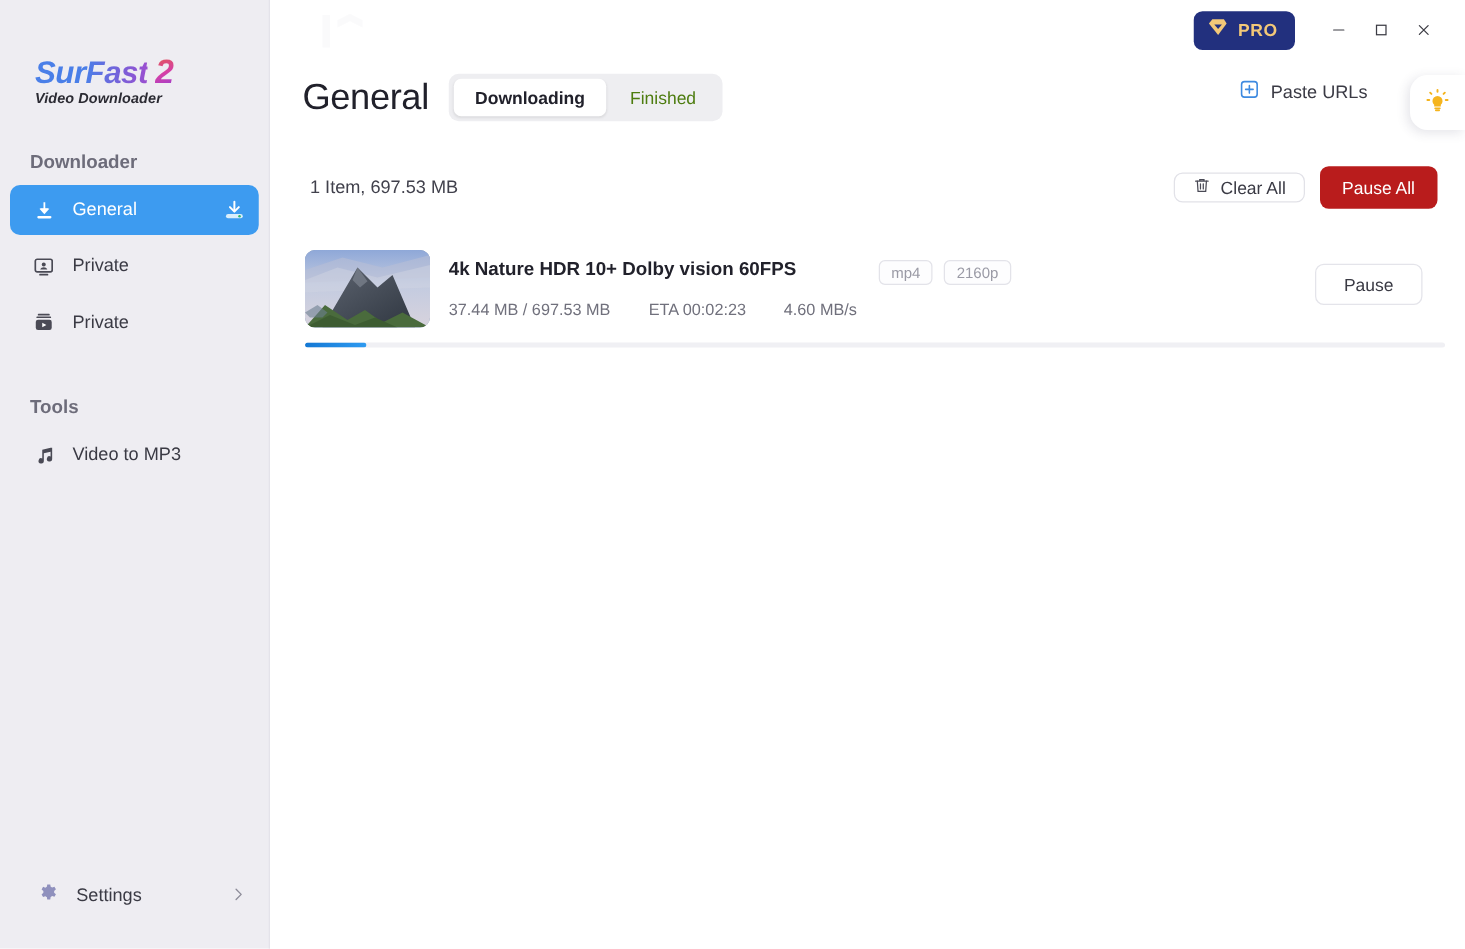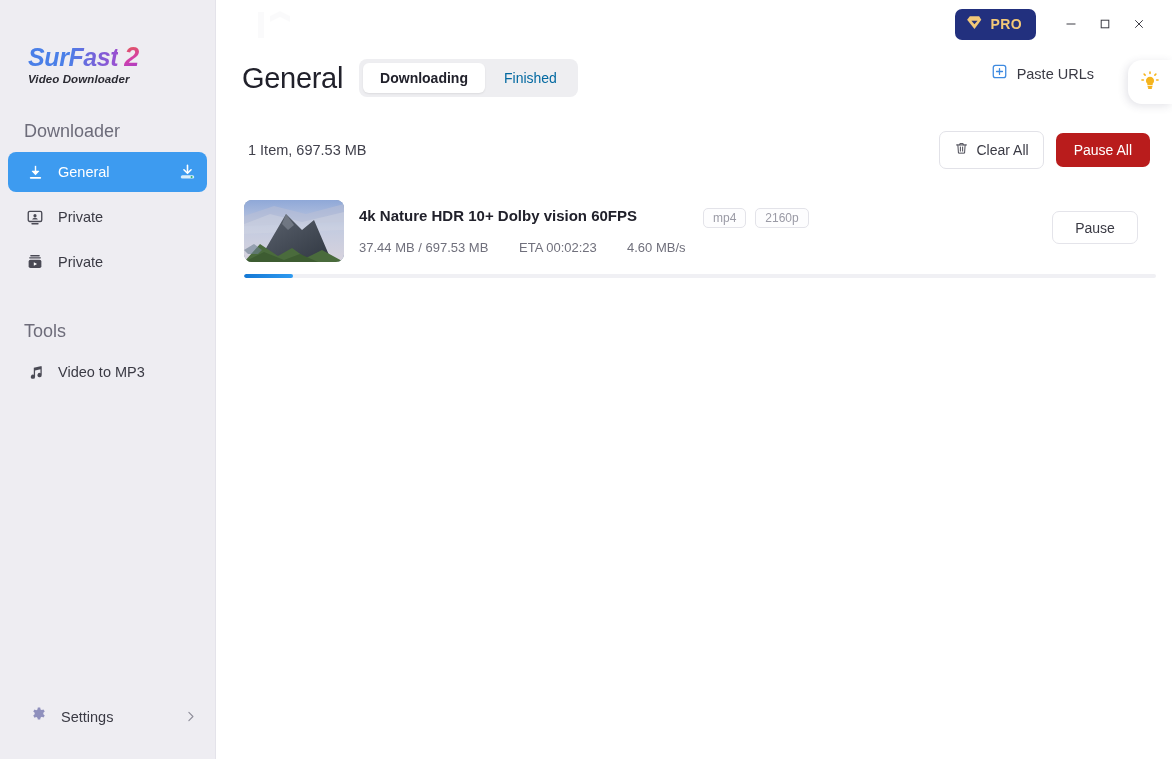--- a/index.html
+++ b/index.html
@@ -56,23 +56,23 @@
   .brand-line2 {
     font-size: 11.5px;
     font-weight: bold;
     font-style: italic;
     color: #2b2b33;
     margin-top: 2px;
     letter-spacing: 0.1px;
   }
 
   .section-label {
-    font-size: 18px;
+    font-size: 15px;
     color: #6d6c7a;
-    font-weight: normal;
+    font-weight: bold;
     padding-left: 24px;
     margin-top: 36px;
     margin-bottom: 10px;
   }
   .section-label.tools { margin-top: 34px; }
 
   .nav-item {
     height: 40px;
     margin: 0 8px 5px 8px;
     border-radius: 8px;
@@ -198,21 +198,21 @@
     display: flex;
     gap: 2px;
   }
   .tab {
     height: 30px;
     padding: 0 17px;
     border-radius: 6px;
     display: flex;
     align-items: center;
     font-size: 14px;
-    color: #0369a1;
+    color: #4d7c0f;
     cursor: pointer;
     white-space: nowrap;
   }
   .tab.active {
     background: #ffffff;
     color: #21212b;
     font-weight: bold;
     box-shadow: 0 1px 2px rgba(0,0,0,0.08);
   }
 
@@ -255,21 +255,21 @@
     font-size: 14.5px;
     color: #41414c;
   }
   .toolbar-actions {
     margin-left: auto;
     display: flex;
     align-items: center;
     gap: 12px;
   }
   .btn-clear {
-    height: 38px;
+    height: 24px;
     background: #ffffff;
     border: 1px solid #e2e2e8;
     border-radius: 7px;
     display: flex;
     align-items: center;
     gap: 7px;
     padding: 0 14px;
     font-size: 14px;
     color: #3a3a44;
     cursor: pointer;

